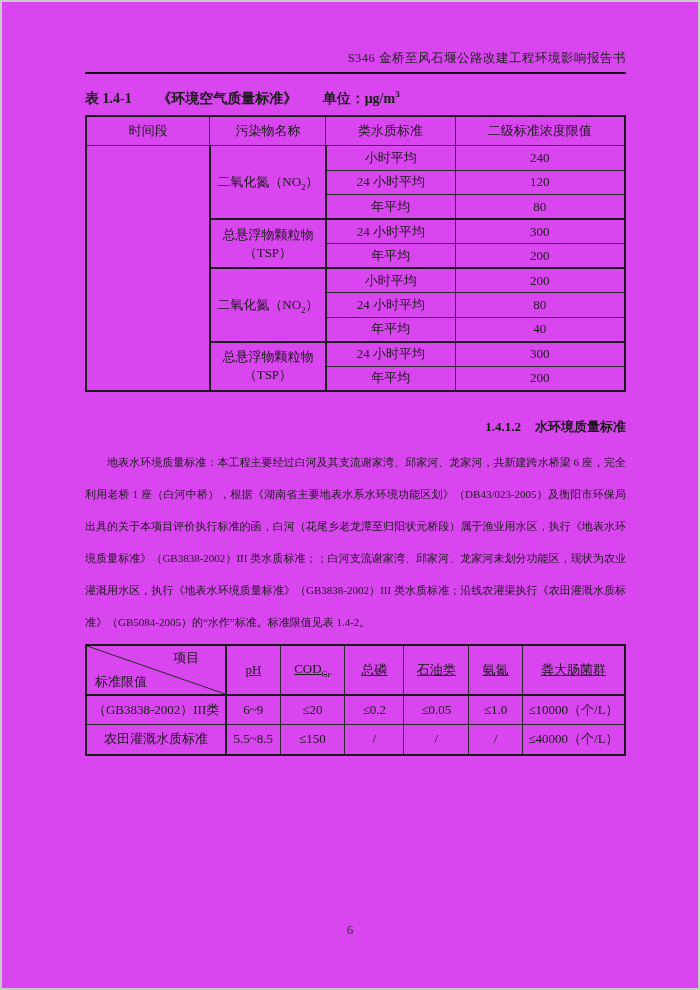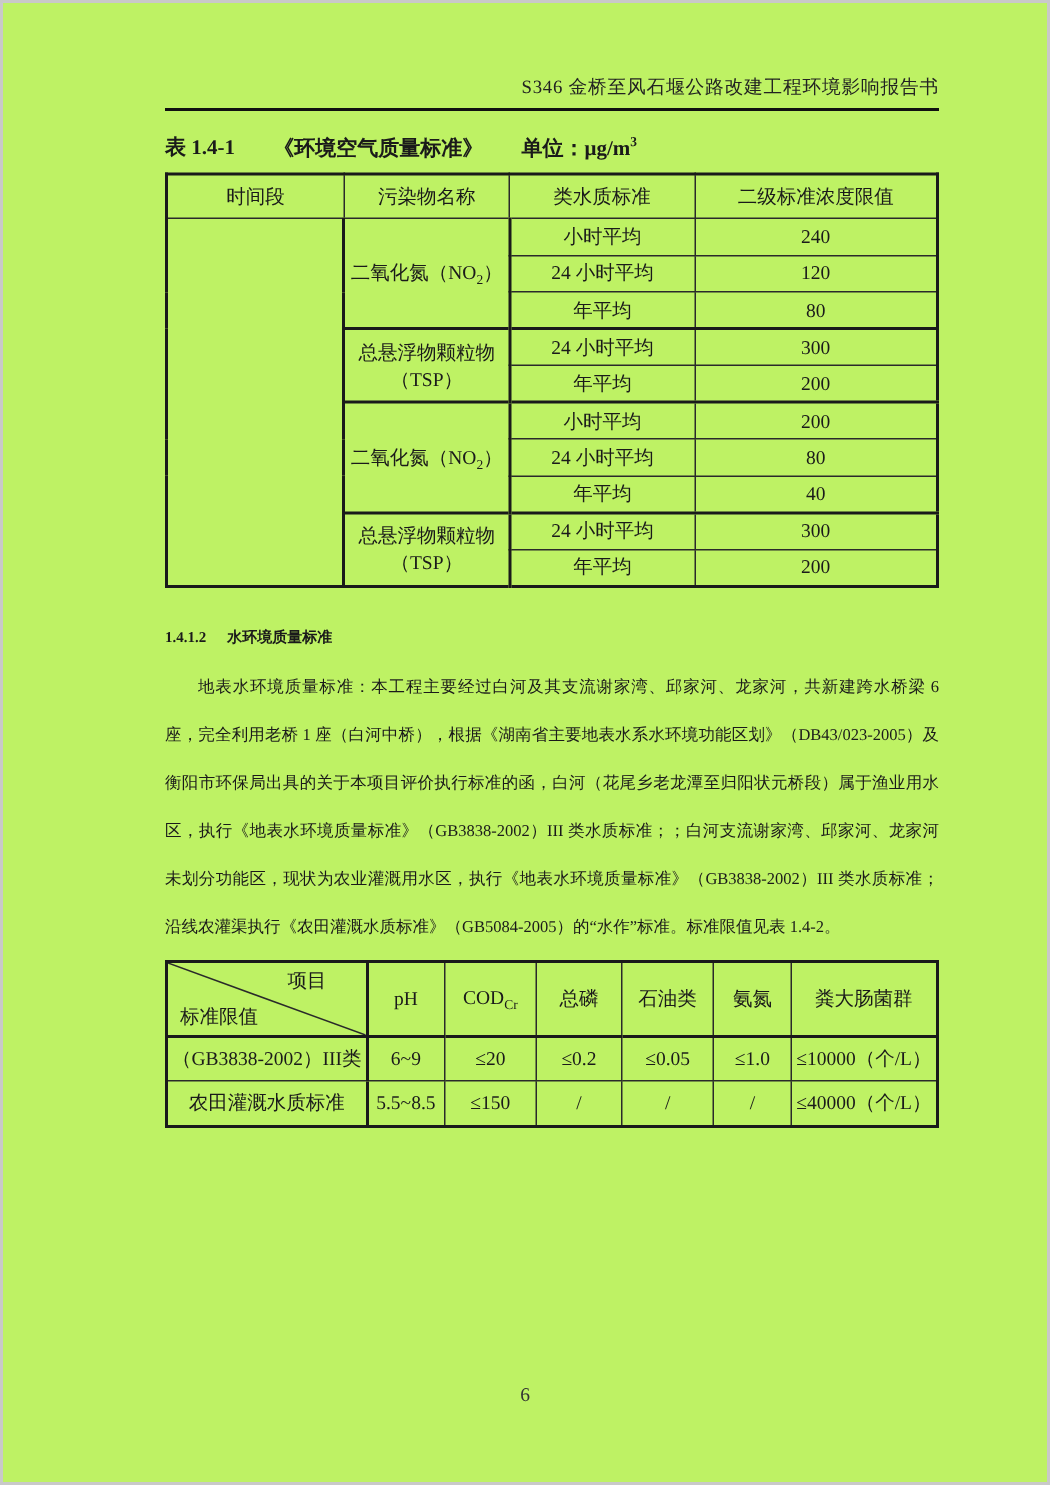--- a/index.html
+++ b/index.html
@@ -1,22 +1,22 @@
 <!DOCTYPE html>
 <html><head>
 <meta charset="utf-8">
 <style>
   html,body{margin:0;padding:0;background:#fff;}
   .page{
     position:relative;
     width:700px;height:990px;
     box-sizing:border-box;
-    padding:48px 72px 0 108px;
+    padding:48px 72px 0 83px;
     border:2px solid #c9c9c9;
-    background:#bef264;
+    background:#d946ef;
     font-family:"Liberation Serif","DejaVu Serif",serif;
     color:#1a1a1a;
     overflow:hidden;
   }
   
   .hdr{ text-align:right; font-size:12.5px; letter-spacing:.5px; color:#222; }
   .hdr-rule{ border-bottom:2px solid #111; margin-top:5px; }
 
   
   .caption{ text-align:left; font-weight:bold; font-size:14px; margin:15px 0 7px 0; }
@@ -31,28 +31,28 @@
 
   
   .air{ border:2px solid #1a1a1a; }
   .air thead tr{ height:30px; }
   .air tbody tr{ height:24.5px; }
   .air td.col-time{ border-right:2px solid #1a1a1a; }
   .air td.pollutant{ border-right:2px solid #1a1a1a; }
   .air tr.group-start td{ border-top:2px solid #1a1a1a; }
 
   
-  .section-heading{ font-weight:bold; font-size:10px; margin:26px 0 10px 0; }
+  .section-heading{ font-weight:bold; font-size:13px; margin:26px 0 10px 0;text-align:right; }
   .section-heading .num{ margin-right:14px; font-family:"Liberation Serif","DejaVu Serif",serif; }
   .body-para{ font-size:11px; line-height:32px; text-align:justify;
               text-indent:2em; margin:0 0 6px 0; }
 
   
   .water{ border:2px solid #1a1a1a; }
-  .water thead tr{ height:50px; }
+  .water thead tr{ height:50px;text-decoration:underline; }
   .water tbody tr{ height:30px; }
   .water thead th{ border-bottom:2px solid #1a1a1a; }
   .water td.rowname, .water th.corner{ border-right:2px solid #1a1a1a; }
   .corner{ position:relative; padding:0; }
   .corner svg{ position:absolute; left:0; top:0; width:100%; height:100%; }
   .corner .c-top{ position:absolute; top:3px; right:26px; font-size:13px; }
   .corner .c-bottom{ position:absolute; bottom:3px; left:8px; font-size:13px; }
 
   .page-number{ position:absolute; left:0; right:0; bottom:50px;
                 text-align:center; font-size:13px; color:#333; }

